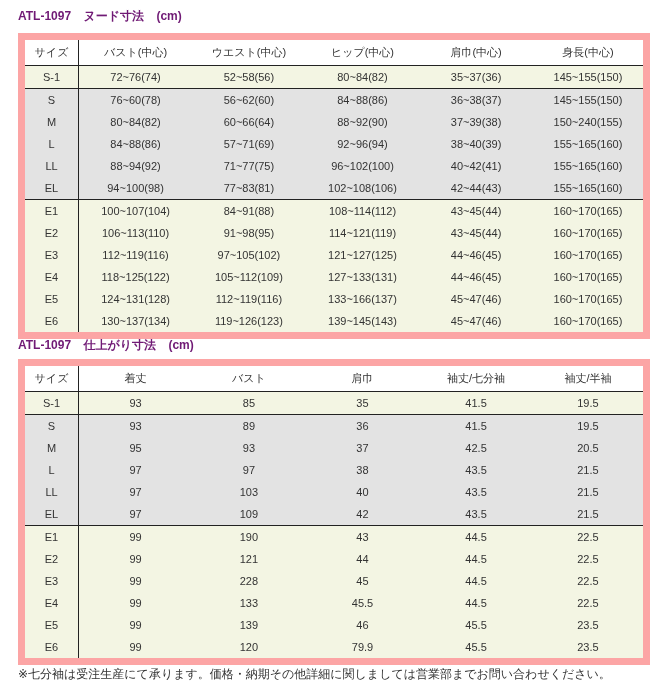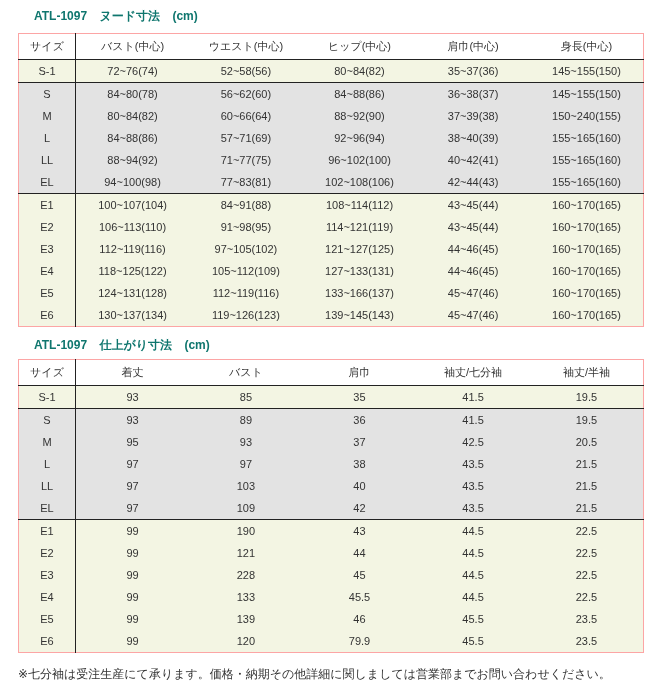--- a/index.html
+++ b/index.html
@@ -10,38 +10,38 @@
   body {
     width: 660px;
     height: 685px;
     position: relative;
     overflow: hidden;
     font-family: "Liberation Sans", "DejaVu Sans", sans-serif;
     color: #333333;
   }
   .doc-title {
     position: absolute;
-    left: 34px;
+    left: 18px;
     font-size: 12px;
     font-weight: bold;
-    color: #0f766e;
+    color: #701a75;
     white-space: nowrap;
   }
   .doc-title .part { margin-right: 9px; }
   .doc-title .part:last-child { margin-right: 0; }
   #title-1 { top: 8px; }
   #title-2 { top: 337px; }
 
   table.size-table {
     position: absolute;
     left: 18px;
     width: 625px;
     border-collapse: collapse;
     table-layout: fixed;
-    border: 1px solid #fca5a5;
+    border: 7px solid #fca5a5;
   }
   #table-1 { top: 33px; }
   #table-2 { top: 359px; }
 
   .size-table th, .size-table td {
     font-size: 11px;
     font-weight: normal;
     text-align: center;
     vertical-align: middle;
     padding: 0;
@@ -99,21 +99,21 @@
       <tr class="shade-cream">
         <td class="size-col">S-1</td>
         <td>72~76(74)</td>
         <td>52~58(56)</td>
         <td>80~84(82)</td>
         <td>35~37(36)</td>
         <td>145~155(150)</td>
       </tr>
       <tr class="shade-gray divider">
         <td class="size-col">S</td>
-        <td>84~80(78)</td>
+        <td>76~60(78)</td>
         <td>56~62(60)</td>
         <td>84~88(86)</td>
         <td>36~38(37)</td>
         <td>145~155(150)</td>
       </tr>
       <tr class="shade-gray">
         <td class="size-col">M</td>
         <td>80~84(82)</td>
         <td>60~66(64)</td>
         <td>88~92(90)</td>

